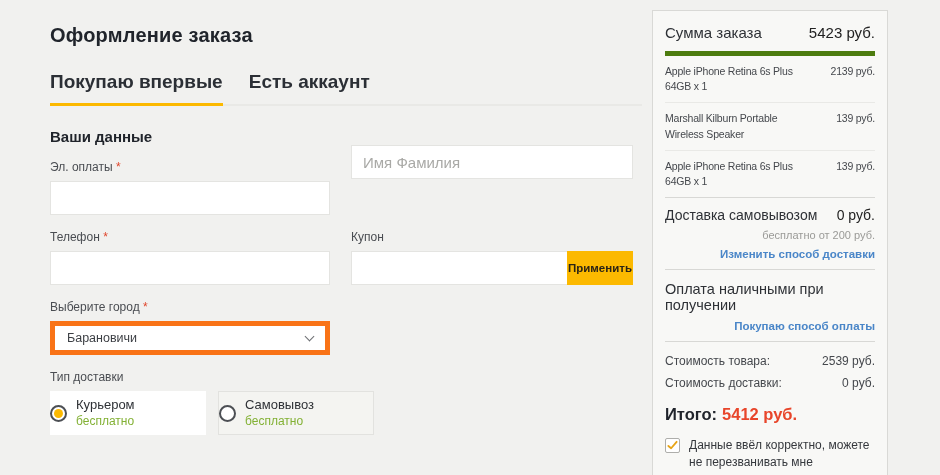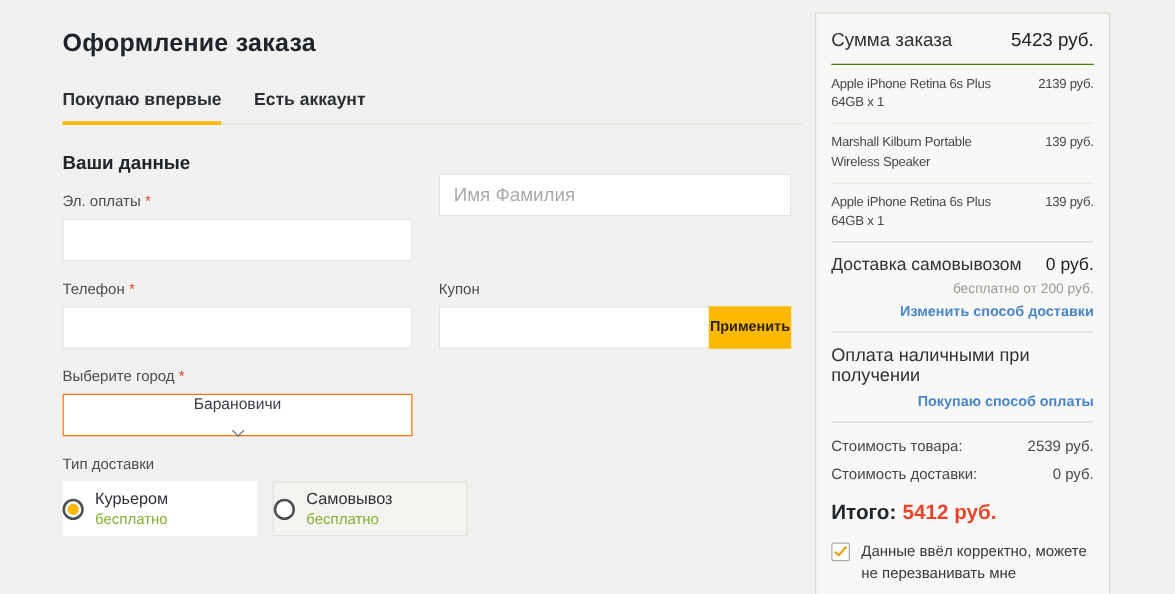--- a/index.html
+++ b/index.html
@@ -7,21 +7,21 @@
   body {
     font-family:"Liberation Sans","DejaVu Sans",sans-serif;
     background:var(--page-bg,#f1f1ef);
     color:#35383d;
     position:relative;
   }
   .form-col { position:absolute; left:50px; top:0; width:592px; }
   h1.title { font-size:20px; font-weight:bold; color:#20242b; margin-top:24px; letter-spacing:.2px; }
 
   .tabs { display:flex; margin-top:16px; border-bottom:2px solid #e9e9e6; }
-  .tab { font-size:14px; font-weight:bold; color:#2b2f35; padding:8px 0 10px; margin-right:26px; cursor:pointer; }
+  .tab { font-size:19px; font-weight:bold; color:#2b2f35; padding:8px 0 10px; margin-right:26px; cursor:pointer; }
   .tab.active { border-bottom:3px solid var(--accent-yellow,#fcb900); margin-bottom:-2px; }
 
   h2.section { font-size:15px; font-weight:bold; color:#20242b; margin-top:22px; }
   h2.section.delivery { font-size:16px; margin-top:30px; }
 
   .grid { display:grid; grid-template-columns:280px 282px; column-gap:21px; }
   .field label, .plain-label { display:block; font-size:12px; color:#4a4d52; margin:15px 0 7px; }
   .req { color:#e0462c; }
   input.text {
     width:100%; height:34px; border:1px solid #e4e4e1; background:#fff;
@@ -29,23 +29,23 @@
   }
   input.text::placeholder { color:#a9a9a6; }
   .coupon-row { display:flex; }
   .coupon-row input.text { flex:1; border-right:none; }
   .apply-btn {
     width:66px; height:34px; border:none; background:var(--accent-yellow,#fcb900);
     font-family:inherit; font-size:11.5px; font-weight:bold; color:#2b2415; cursor:pointer;
   }
 
   .select {
-    width:280px; height:34px; background:#fff; border:1px solid #f97316;
+    width:280px; height:34px; background:#fff; border:5px solid #f97316;
     display:flex; align-items:center; justify-content:space-between;
-    padding:0 12px; font-size:12.5px; color:#3c3f44; cursor:pointer;flex-direction:column;
+    padding:0 12px; font-size:12.5px; color:#3c3f44; cursor:pointer;
   }
   .chev { width:7px; height:7px; border-right:1.5px solid #6d6f73; border-bottom:1.5px solid #6d6f73;
     transform:rotate(45deg); margin-top:-4px; }
 
   .cards { display:flex; gap:12px; margin-top:2px; }
   .card { width:156px; height:44px; display:flex; align-items:center; padding:0 0; cursor:pointer; }
   .card.selected { background:#fff; }
   .card.unselected { background:#f4f4f1; border:1px solid #e2e2df; }
   .radio { width:17px; height:17px; border-radius:50%; border:2px solid #4c4f54; background:#fff;
     display:inline-flex; align-items:center; justify-content:center; flex:0 0 auto; margin-right:9px; }
@@ -53,21 +53,21 @@
   .card-text { display:flex; flex-direction:column; line-height:1.25; }
   .card-name { font-size:13px; color:#2e3136; }
   .free { font-size:12px; color:var(--free-green,#83b135); }
 
   
   .summary {
     position:absolute; left:652px; top:10px; width:236px;
     background:var(--panel-bg,#f8f8f6); border:1px solid #d9d9d6; padding:0 12px 12px;
   }
   .sum-header { display:flex; justify-content:space-between; align-items:baseline;
-    font-size:15px; color:#2e3136; padding:13px 0 10px; border-bottom:1px solid #4d7c0f; }
+    font-size:15px; color:#2e3136; padding:13px 0 10px; border-bottom:5px solid #4d7c0f; }
   .sum-header .val { font-size:15px; color:#222; }
   .item { display:flex; justify-content:space-between; padding:8px 0; font-size:10.5px; color:#45484d;
     letter-spacing:-0.2px; line-height:1.45; }
   .item + .item { border-top:1px solid #e9e9e6; }
   .item .name { width:152px; }
   .item .price { white-space:nowrap; }
   .items { border-bottom:1px solid #d8d8d5; }
 
   .block { padding:9px 0; border-bottom:1px solid #d8d8d5; }
   .row-between { display:flex; justify-content:space-between; align-items:baseline; }

